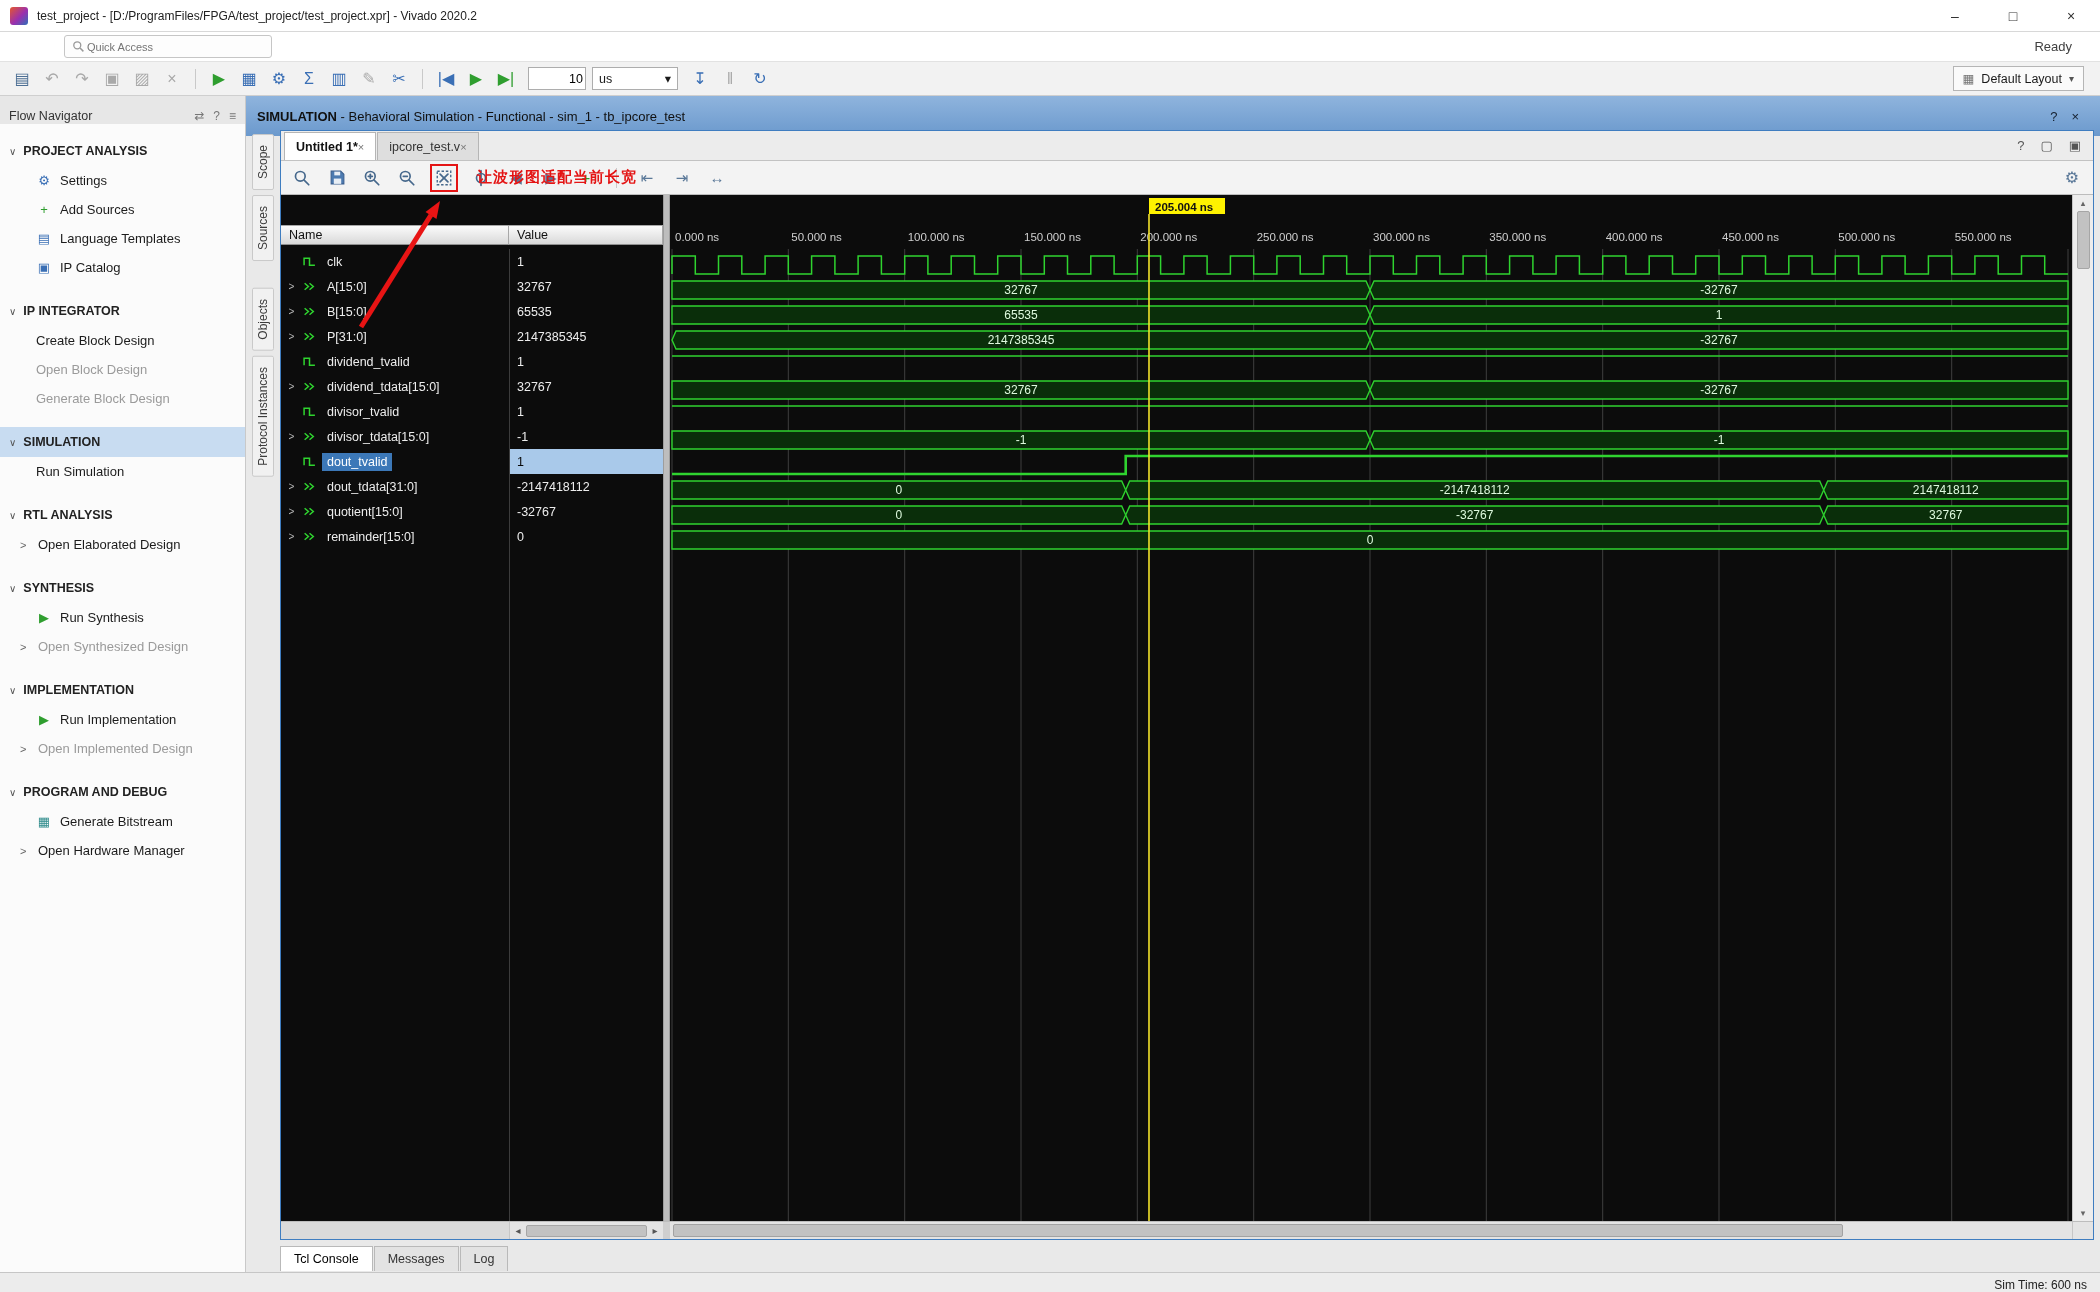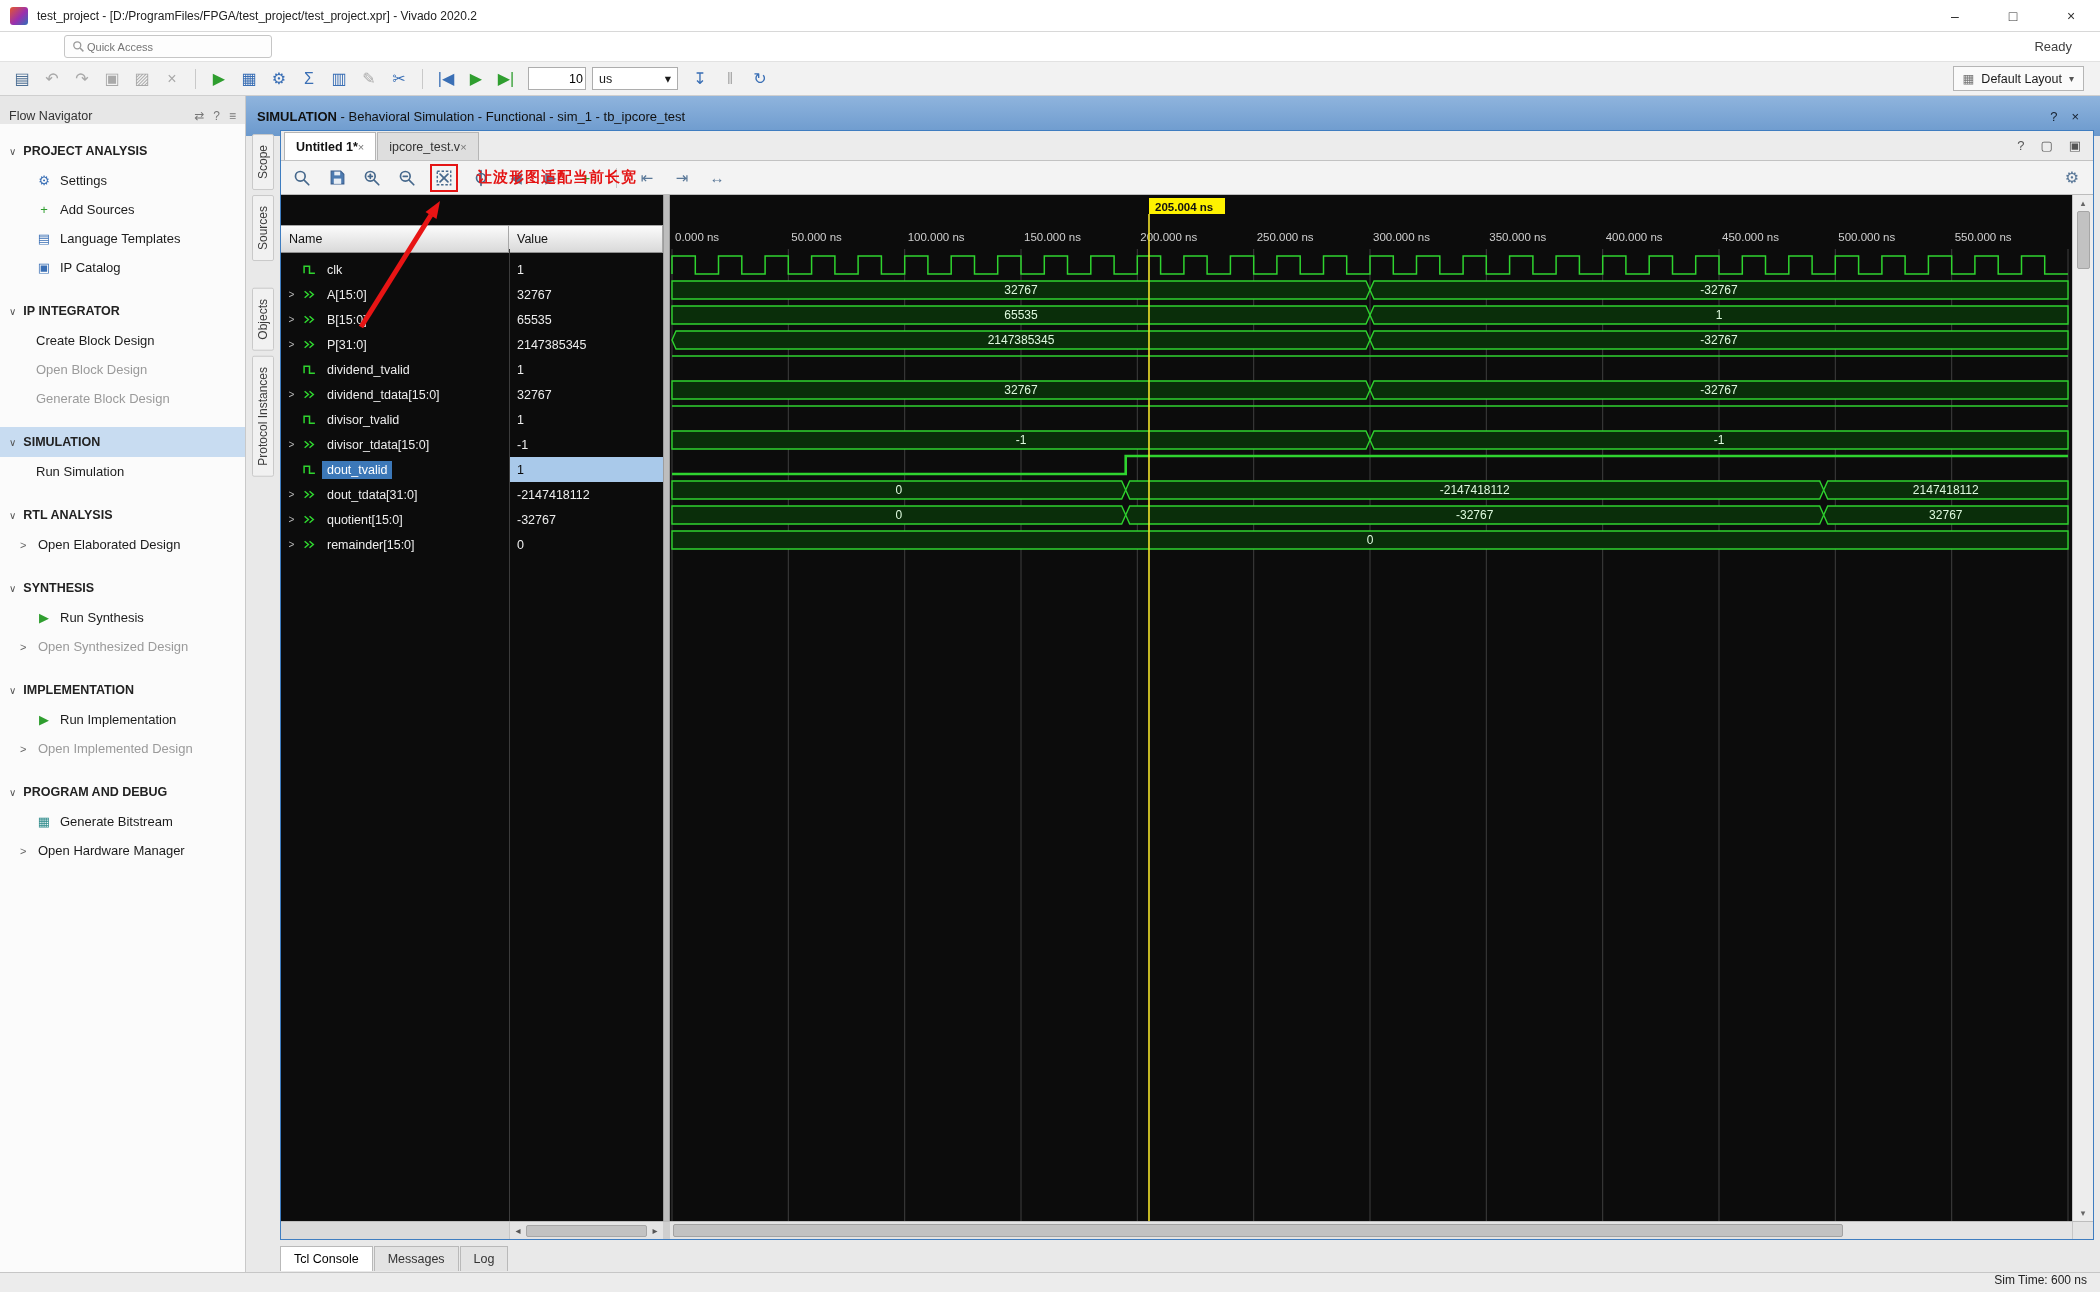--- a/index.html
+++ b/index.html
@@ -92,21 +92,21 @@
   .wt-icon.boxed{border:2px solid #e41414;width:28px;height:28px}
   .wt-glyph{font-size:15px;color:#5a7898}
   #wave-annotation{position:absolute;left:196px;top:7px;color:#e41414;font-size:15px;font-weight:bold;
                    white-space:nowrap;z-index:3;letter-spacing:1px}
   #wt-gear{margin-left:auto;margin-right:14px;color:#5a7898;font-size:16px}
   #annot-arrow{position:absolute;left:0;top:0;z-index:6;pointer-events:none}
 
   #wave-content{flex:1;display:flex;min-height:0;position:relative}
   #wave-left{width:382px;background:#0c0c0c;display:flex;flex-direction:column;position:relative}
   #wl-top{height:30px;background:#0c0c0c}
-  #wl-header{height:28px;display:flex}
+  #wl-header{height:20px;display:flex}
   .hcell{background:linear-gradient(#fbfbfb,#d9d9d9);border-top:1px solid #a8a8a8;
          border-bottom:1px solid #8f8f8f;border-right:1px solid #a8a8a8;display:flex;
          align-items:center;padding-left:8px;font-size:12.5px;color:#111}
   .hcell.name{width:228px}
   .hcell.value{flex:1}
   #wl-rows{flex:1;padding-top:4px;position:relative}
   .col-div{position:absolute;left:228px;top:54px;bottom:0;width:1px;background:#3c3c3c}
   .sig-row{height:25px;display:flex;align-items:center;color:#ededed;font-size:12.5px}
   .sig-name{width:228px;display:flex;align-items:center;gap:5px;padding-left:5px;height:100%}
   .sig-exp{width:11px;color:#b9b9b9;font-size:10px;text-align:center}
@@ -133,21 +133,21 @@
   .sr-thumb{position:absolute;left:3px;top:2px;height:13px;width:1170px;background:#c2c2c2;
             border:1px solid #a2a2a2;border-radius:2px}
   .sr-corner{width:21px;height:100%;background:#e4e4e4;border-left:1px solid #c6c6c6}
 
   
   #bottom-tabs{position:absolute;left:280px;top:1245px;height:26px;display:flex;align-items:flex-end;gap:1px}
   .btab{height:25px;display:flex;align-items:center;padding:0 13px;border:1px solid #b9b9b9;
         border-bottom:none;background:#e3e3e3;color:#333;font-size:12.5px}
   .btab.active{background:#fff;color:#000}
   #status-bar{position:absolute;left:0;top:1272px;width:2100px;height:20px;background:#ececec;
-              border-top:1px solid #c6c6c6;display:flex;align-items:flex-start}
+              border-top:1px solid #c6c6c6;display:flex;align-items:flex-end}
   #sim-time{margin-left:auto;padding-right:13px;font-size:12px;color:#222}
 </style>
 </head>
 <body>
 
 <div id="titlebar">
   <div class="app-logo"></div>
   <div class="title">test_project - [D:/ProgramFiles/FPGA/test_project/test_project.xpr] - Vivado 2020.2</div>
   <div class="win-controls">
       <div class="win-btn">–</div>

